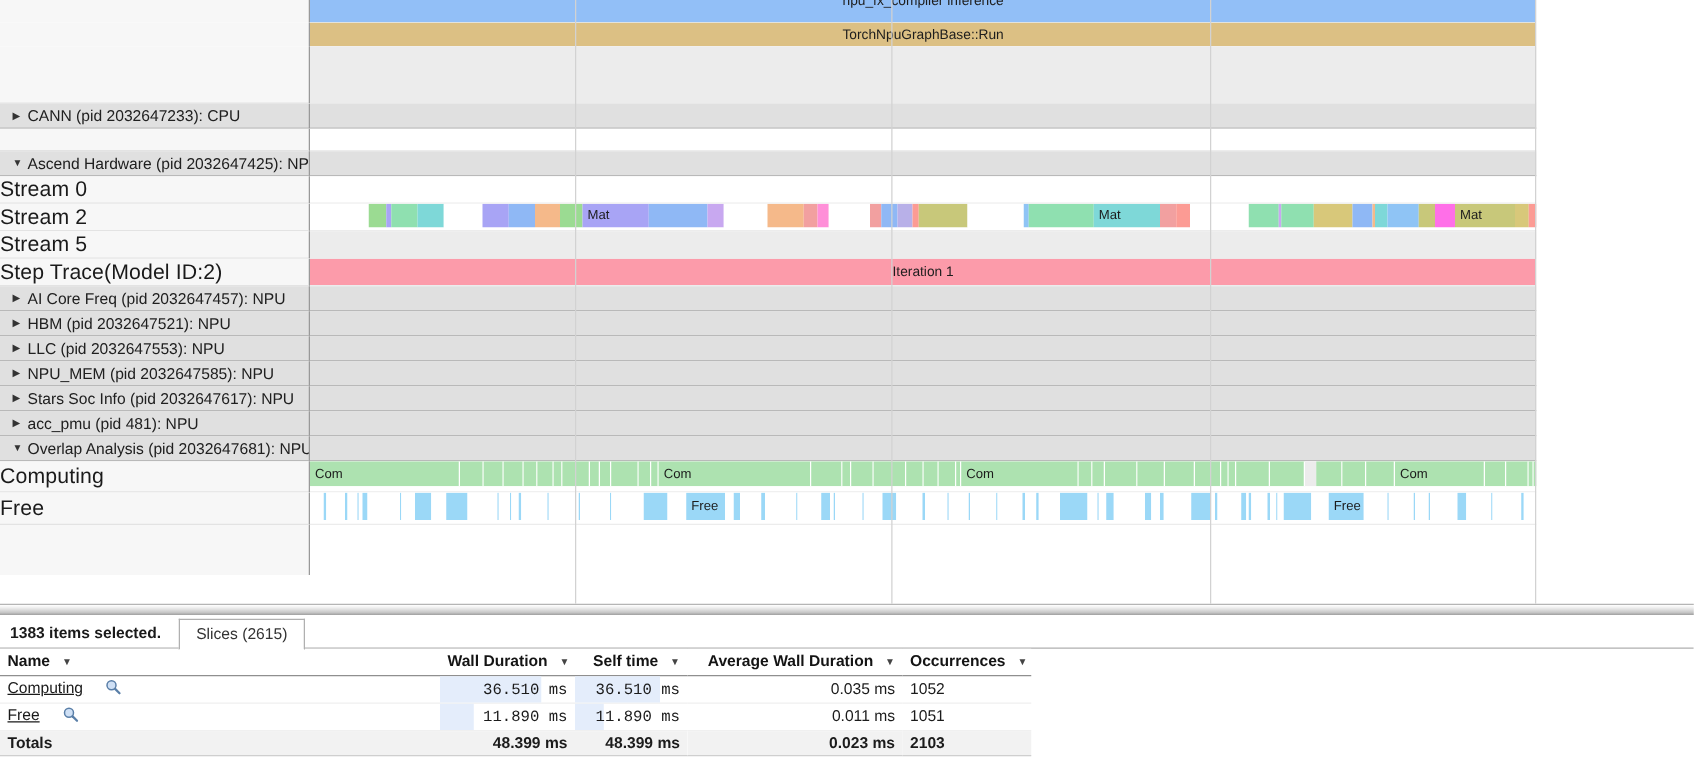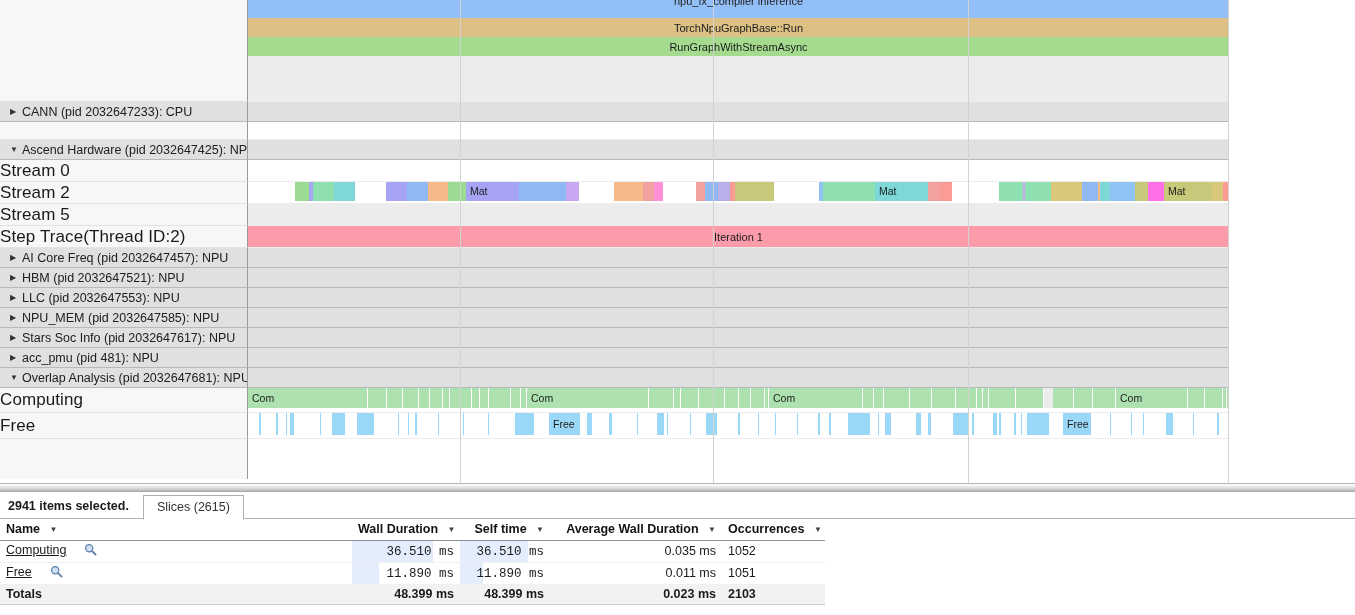--- a/index.html
+++ b/index.html
@@ -148,28 +148,20 @@
 
   <div class="row">
     <div class="lcell" style="background:#f7f7f7;height:19px;"></div>
     <div class="tcell" style="height:19px;">
       <div class="slicebar" style="background:#DCC084;height:19px;">
         <span>TorchNpuGraphBase::Run</span>
       </div>
     </div>
   </div>
 
-  <div class="row">
-    <div class="lcell" style="background:#f7f7f7;height:19px;"></div>
-    <div class="tcell" style="height:19px;">
-      <div class="slicebar" style="background:#A5DB8E;height:19px;">
-        <span>RunGraphWithStreamAsync</span>
-      </div>
-    </div>
-  </div>
 
   <div class="row spacer grey">
     <div class="lcell" style="height:46px;"></div>
     <div class="tcell" style="height:46px;"></div>
   </div>
 
 
   <div class="row grouprow">
     <div class="lcell" style="height:20px;">
       <span class="tri">▶</span>
@@ -266,21 +258,21 @@
 
   <div class="row trackrow">
     <div class="lcell" style="height:22px;">
       <span>Stream 5</span>
     </div>
     <div class="tcell" style="height:22px;background:#ececec;"></div>
   </div>
 
   <div class="row trackrow">
     <div class="lcell" style="height:22px;">
-      <span>Step Trace(Thread ID:2)</span>
+      <span>Step Trace(Model ID:2)</span>
     </div>
     <div class="tcell" style="height:22px;">
       <div class="steptrace" style="background:#FC9BAA;align-items:center;justify-content:center;">
         <span style="font-size:11px;color:#1d1d1d;">Iteration 1</span>
       </div>
     </div>
   </div>
 
   <div class="row grouprow">
     <div class="lcell" style="height:20px;">
@@ -532,21 +524,21 @@
       <div class="grid" style="left: 968px; height: 483px;"></div>
       <div class="grid" style="left: 1228px; height: 483px;"></div>
     </div>
 </div>
 
 <div id="splitter"></div>
 
 <div id="details">
 
   <div id="tabbar">
-    <div id="selcount">2941 items selected.</div>
+    <div id="selcount">1383 items selected.</div>
     <div class="tab">Slices (2615)</div>
   </div>
 
   <table class="dt">
     <colgroup>
       <col class="colN">
         <col class="colW">
         <col class="colS">
         <col class="colA">
         <col class="colO">

